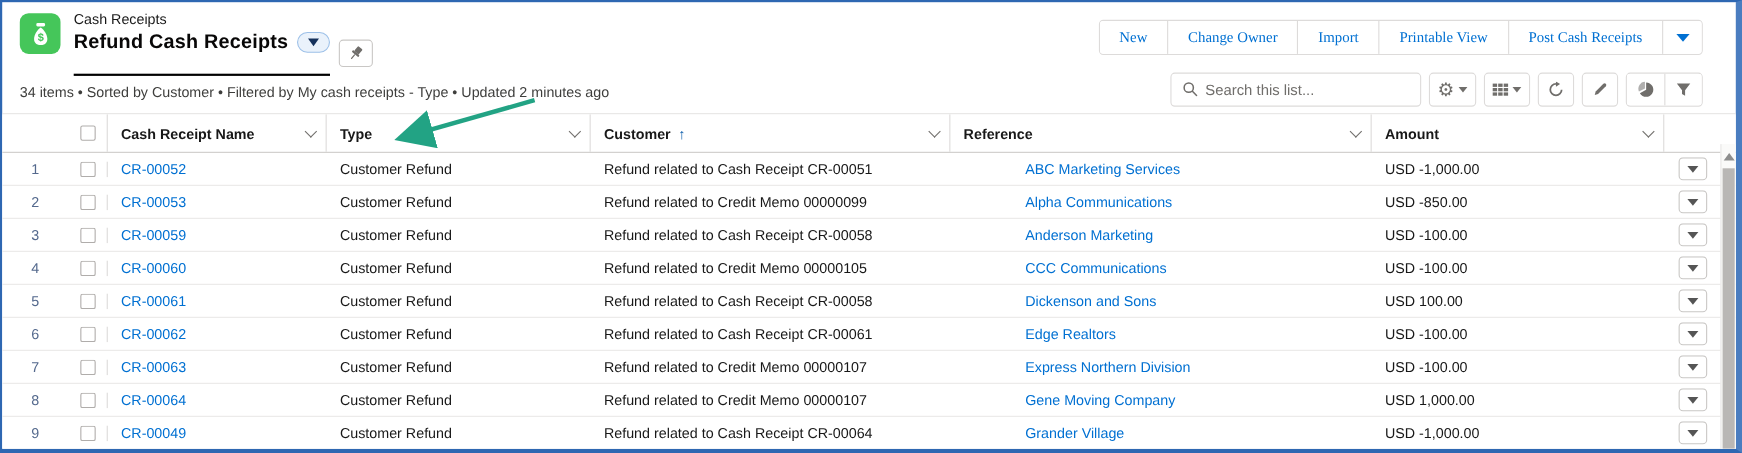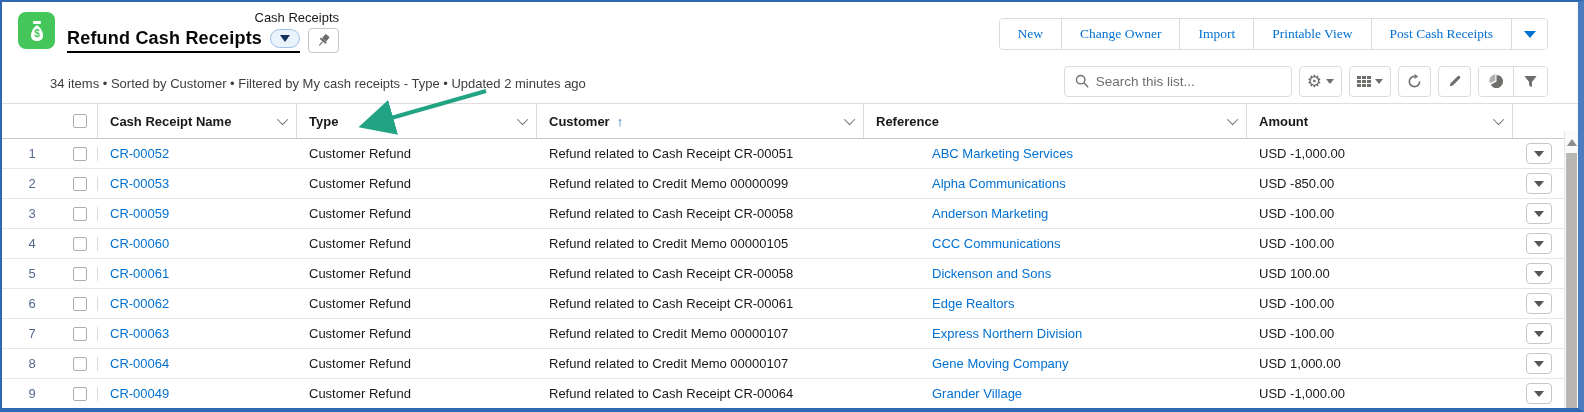--- a/index.html
+++ b/index.html
@@ -10,45 +10,45 @@
     background:#fff;
   }
   
   .chrome { padding:8px 30px 0 16px; }
   .row1 { display:flex; justify-content:space-between; align-items:flex-start; height:50px; }
   .entity { display:flex; align-items:flex-start; gap:12px; }
   .entity-icon {
     width:37px; height:37px; border-radius:8px; background:#45c65a; margin-top:2px;
     display:flex; align-items:center; justify-content:center; flex:0 0 auto;
   }
-  .titles { display:flex; flex-direction:column;text-align:right; }
+  .titles { display:flex; flex-direction:column; }
   .entity-label { font-size:13px; color:#181818; line-height:16px; }
   .title-line { display:flex; align-items:center; gap:8px; margin-top:1px; }
-  .title-underline { display:flex; align-items:center; gap:8px; border-bottom:2px solid #000; padding-bottom:2px; }
+  .title-underline { display:flex; align-items:center; gap:8px; border-bottom:2px solid #000; padding-bottom:18px; }
   .page-title { font-size:18px; font-weight:700; color:#080707; line-height:22px; letter-spacing:0.2px; }
   .title-caret {
     width:30px; height:19px; border-radius:10px; border:1px solid #9dc0e8; background:#eaf2fb;
     display:flex; align-items:center; justify-content:center; cursor:pointer;
   }
   .tri-down-dark { width:0; height:0; border-left:5px solid transparent; border-right:5px solid transparent; border-top:7px solid #16325c; }
   .pin-btn {
     width:31px; height:25px; border-radius:4px; border:1px solid #c9c7c5; background:#fff;
     display:flex; align-items:center; justify-content:center; cursor:pointer;
   }
   
   .btn-group { display:flex; margin-top:8px; border:1px solid #dddbda; border-radius:4px; overflow:hidden; background:#fff; height:32px; }
   .btn-group button {
     background:#fff; border:none; border-left:1px solid #dddbda; color:#0070d2;
     font-family:Liberation Serif, serif; font-size:13.5px; padding:0 18px; cursor:pointer; white-space:nowrap;
   }
   .btn-group button:first-child { border-left:none; }
   .btn-group .caret-seg { display:flex; align-items:center; justify-content:center; width:36px; padding:0; }
   .tri-down-blue { width:0; height:0; border-left:6px solid transparent; border-right:6px solid transparent; border-top:7px solid #0070d2; }
   
-  .row2 { display:flex; justify-content:space-between; align-items:center; margin-top:4px; height:34px;margin-left:32px; }
+  .row2 { display:flex; justify-content:space-between; align-items:center; margin-top:4px; height:34px; }
   .summary { font-size:13px; color:#3e3e3c; padding-top:4px; }
   .controls { display:flex; align-items:center; gap:7px; }
   .search-box {
     display:flex; align-items:center; gap:7px; width:228px; height:31px;
     border:1px solid #dddbda; border-radius:4px; padding:0 10px; background:#fff;
   }
   .search-box input { border:none; outline:none; flex:1; font-family:inherit; font-size:13.5px; color:#181818; }
   .search-box input::placeholder { color:#706e6b; }
   .icon-btn {
     height:31px; min-width:33px; border:1px solid #dddbda; border-radius:4px; background:#fff;

